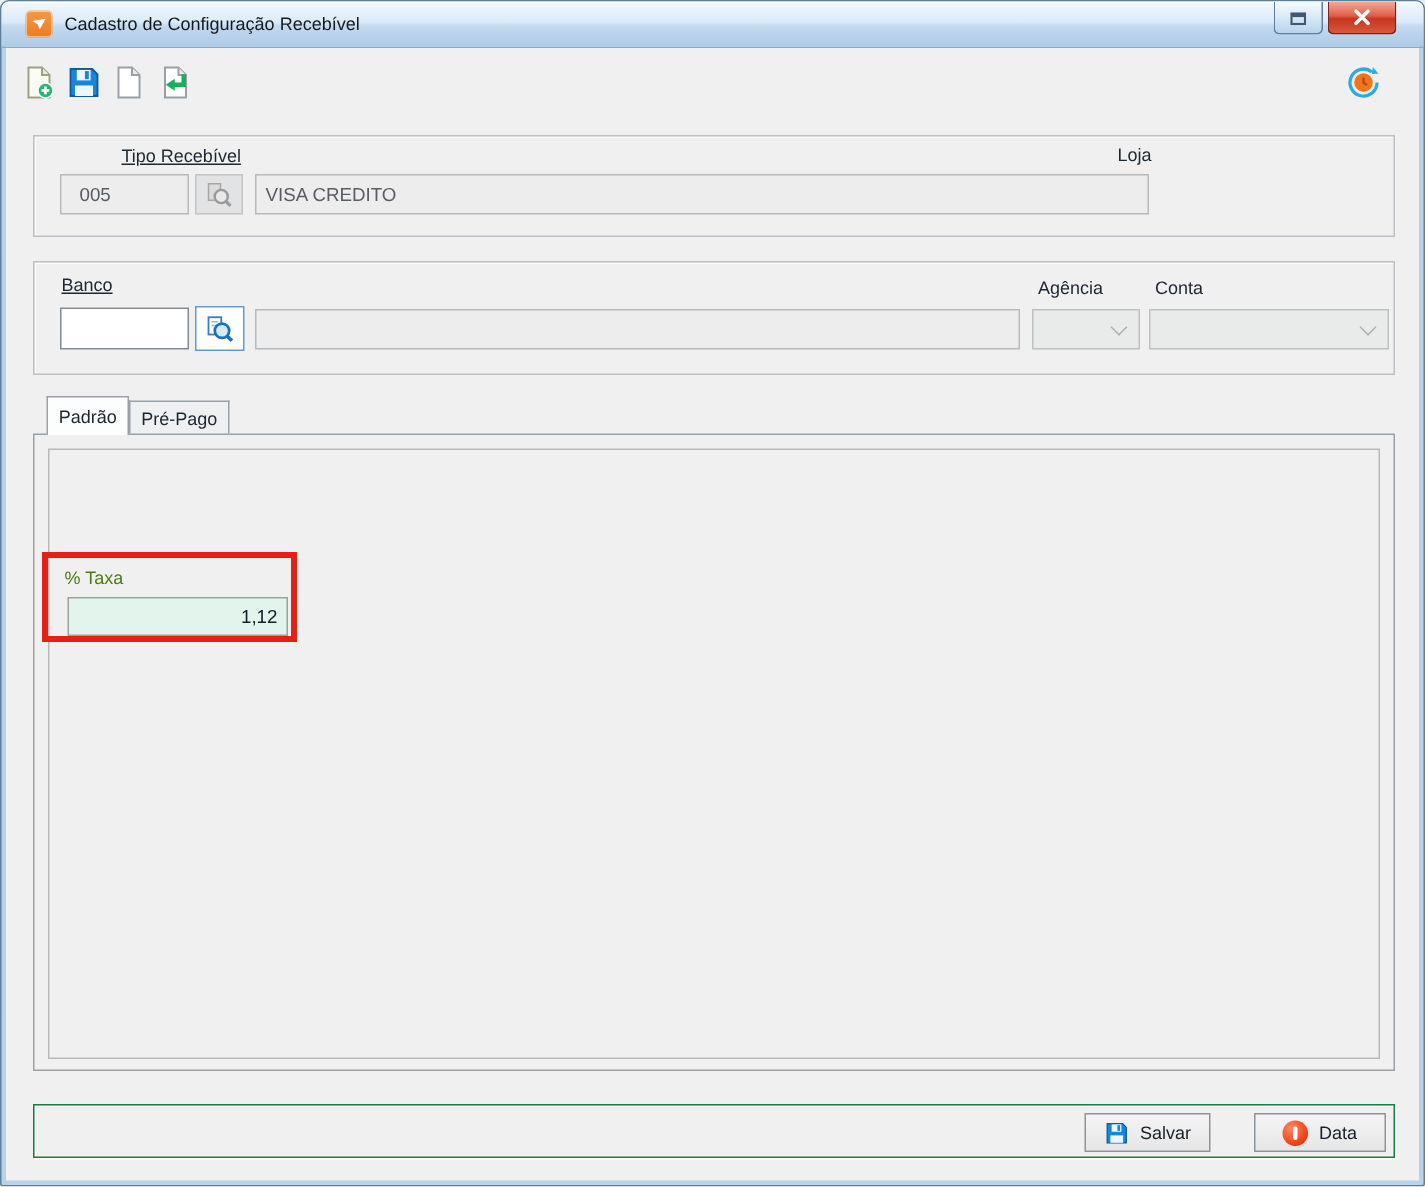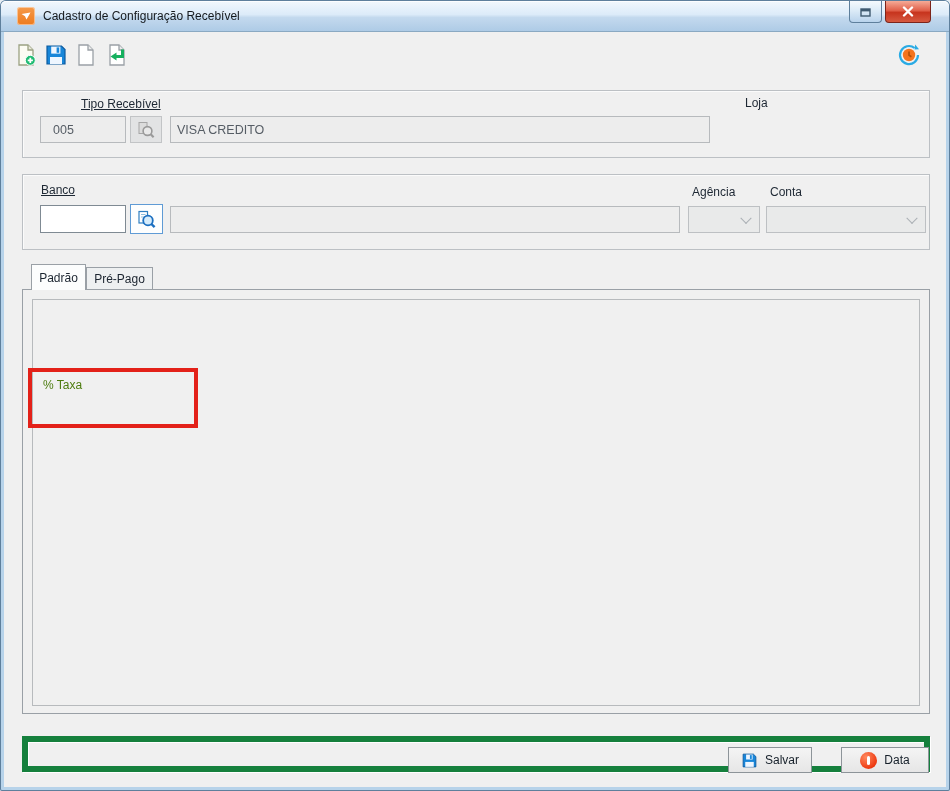--- a/index.html
+++ b/index.html
@@ -80,21 +80,21 @@
   .info { position:absolute; left:786px; top:337px; width:25px; height:25px; border-radius:50%;
           border:2.5px solid #f2431d; display:flex; align-items:center; justify-content:center;
           background:radial-gradient(circle at 38% 30%, #ffe18c 0%, #ffb937 50%, #fb8c17 85%);
           font-size:14px; font-weight:bold; color:#d95f00; font-family:"Liberation Serif",serif; }
 
   .gbtn { position:absolute; width:60px; height:27px; border:1px solid #c9c9c9; background:#d9dadb;
           display:flex; align-items:center; justify-content:center; }
 
   
   .footer { position:absolute; left:22px; top:736px; width:908px; height:36px; background:#f0f0f0;
-            border:6px solid #15803d; box-shadow: inset 1px 1px 0 #ffffff, 1px 1px 0 #ffffff; }
+            border:1px solid #15803d; box-shadow: inset 1px 1px 0 #ffffff, 1px 1px 0 #ffffff; }
   .btn { position:absolute; display:flex; align-items:center; justify-content:center; gap:7px;
          border:1px solid #8d9499; background:linear-gradient(#f4f4f4,#e6e6e6);
          font-size:12px; color:#16202a; }
   .sair-ico { width:17px; height:17px; border-radius:50%;
               background:radial-gradient(circle at 35% 30%, #ff8a60, #ee3b12 70%, #c72806);
               display:flex; align-items:center; justify-content:center; }
   .sair-bar { width:3px; height:9px; background:#fff; border-radius:2px; }
 </style>
 </head>
 <body>
@@ -164,21 +164,21 @@
     <span class="lbl link" style="left:18px; top:6px;margin-left:40px;">Tipo Recebível</span>
   </div>
   <input class="field dis" style="left: 40px; top: 116px; width: 86px; height: 27px; padding-left: 12px;" readonly="" value="005">
   <div class="btn-sq" style="left:130px; top:116px; width:32px; height:27px;">
     <svg width="20" height="20" viewBox="0 0 20 20">
       <rect x="3" y="2.5" width="8" height="11" fill="#dcdcdc" stroke="#a6a6a6"></rect>
       <circle cx="11.5" cy="11" r="4.4" fill="#e9e9e9" stroke="#9a9a9a" stroke-width="1.6"></circle>
       <line x1="14.7" y1="14.3" x2="17.6" y2="17.2" stroke="#9a9a9a" stroke-width="2.2"></line>
     </svg>
   </div>
-  <input class="field dis" style="left: 170px; top: 116px; width: 540px; height: 27px;" readonly="" value="VISA CREDITO">
+  <input class="field dis" style="left: 170px; top: 116px; width: 596px; height: 27px;" readonly="" value="VISA CREDITO">
   <span class="lbl" style="left:745px; top:96px;">Loja</span>
 
   <div class="gbox gb2">
     <span class="lbl link" style="left:18px; top:8px;">Banco</span>
   </div>
   <input class="field" style="left: 40px; top: 205px; width: 86px; height: 28px;" value="">
   <div class="btn-sq on" style="left:130px; top:204px; width:33px; height:30px;">
     <svg width="21" height="21" viewBox="0 0 21 21">
       <rect x="3" y="2.5" width="8.5" height="11.5" fill="#ffffff" stroke="#2f7fc1" stroke-width="1.2"></rect>
       <line x1="5" y1="5.5" x2="9.5" y2="5.5" stroke="#8fbede" stroke-width="1"></line>
@@ -225,20 +225,21 @@
   </div>
 
   <span class="lbl navy" style="left:620px; top:317px;">Arredondamento Parcela</span>
   <div class="combo" style="left:618px; top:337px; width:155px; height:25px;">
     <span>PADRÃO</span>
   </div>
   <div class="info">i</div>
 
   <div class="redbox"></div>
   <span class="lbl navy" style="left:43px; top:378px; z-index:7;">% Taxa</span>
+  <input class="field mint num" style="left: 45px; top: 398px; width: 147px; height: 26px; z-index: 7;" value="1,12">
 
   <span class="lbl navy" style="left:206px; top:378px;">Outras Taxas</span>
   <input class="field num" style="left: 204px; top: 398px; width: 172px; height: 26px;" value="0,00">
   <div class="btn-sq" style="left:385px; top:398px; width:27px; height:27px; background:#e7e7e7; border-color:#9b9b9b;">
     <svg width="18" height="18" viewBox="0 0 18 18">
       <rect x="2.5" y="1.5" width="13" height="15" rx="1" fill="#ffffff" stroke="#8f8f8f"></rect>
       <rect x="4.5" y="4" width="2.6" height="2.6" fill="#21c17a"></rect>
       <rect x="4.5" y="7.7" width="2.6" height="2.6" fill="#21c17a"></rect>
       <rect x="4.5" y="11.4" width="2.6" height="2.6" fill="#21c17a"></rect>
       <line x1="8.6" y1="5.3" x2="13.6" y2="5.3" stroke="#b9b9b9" stroke-width="1.4"></line>

